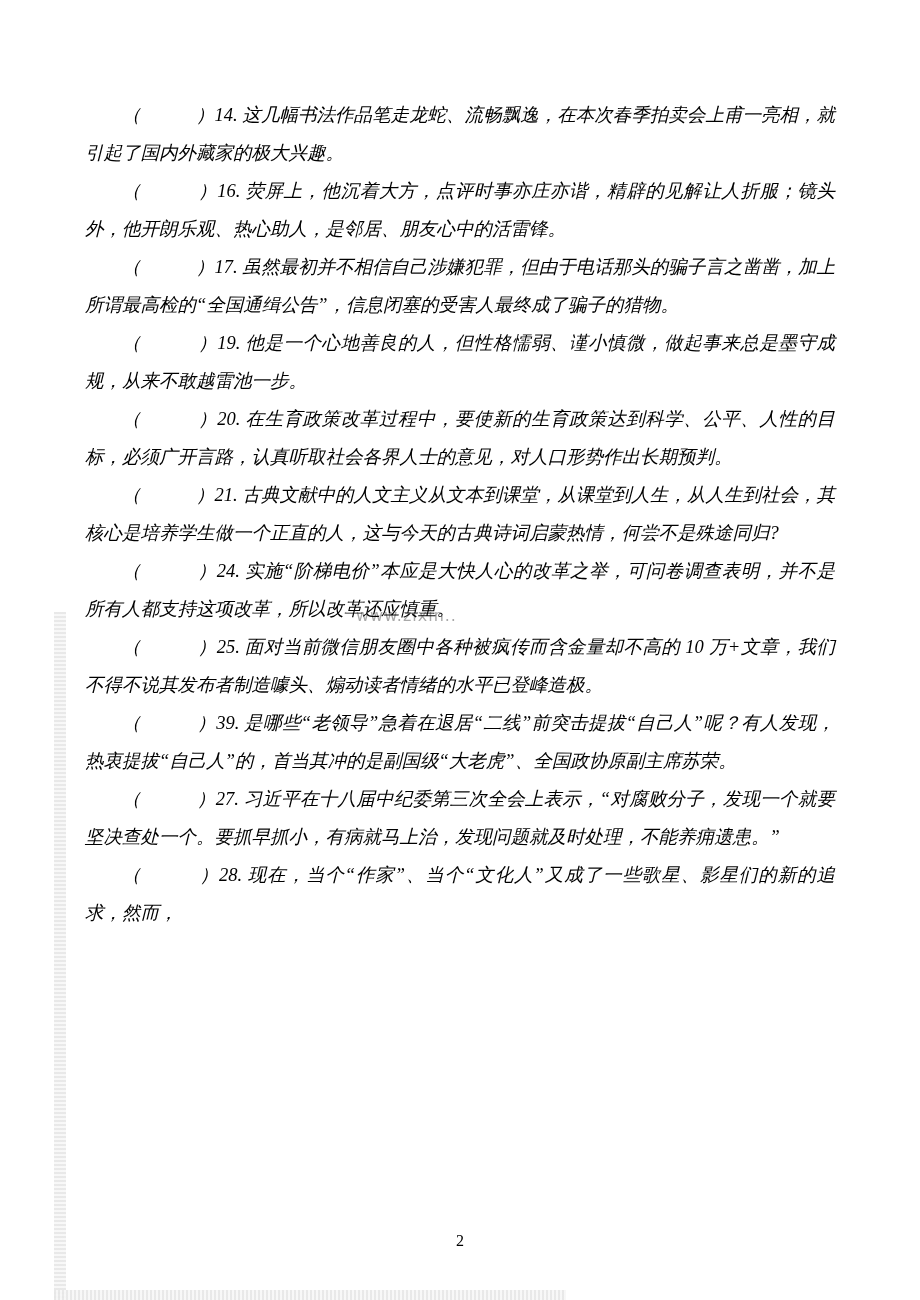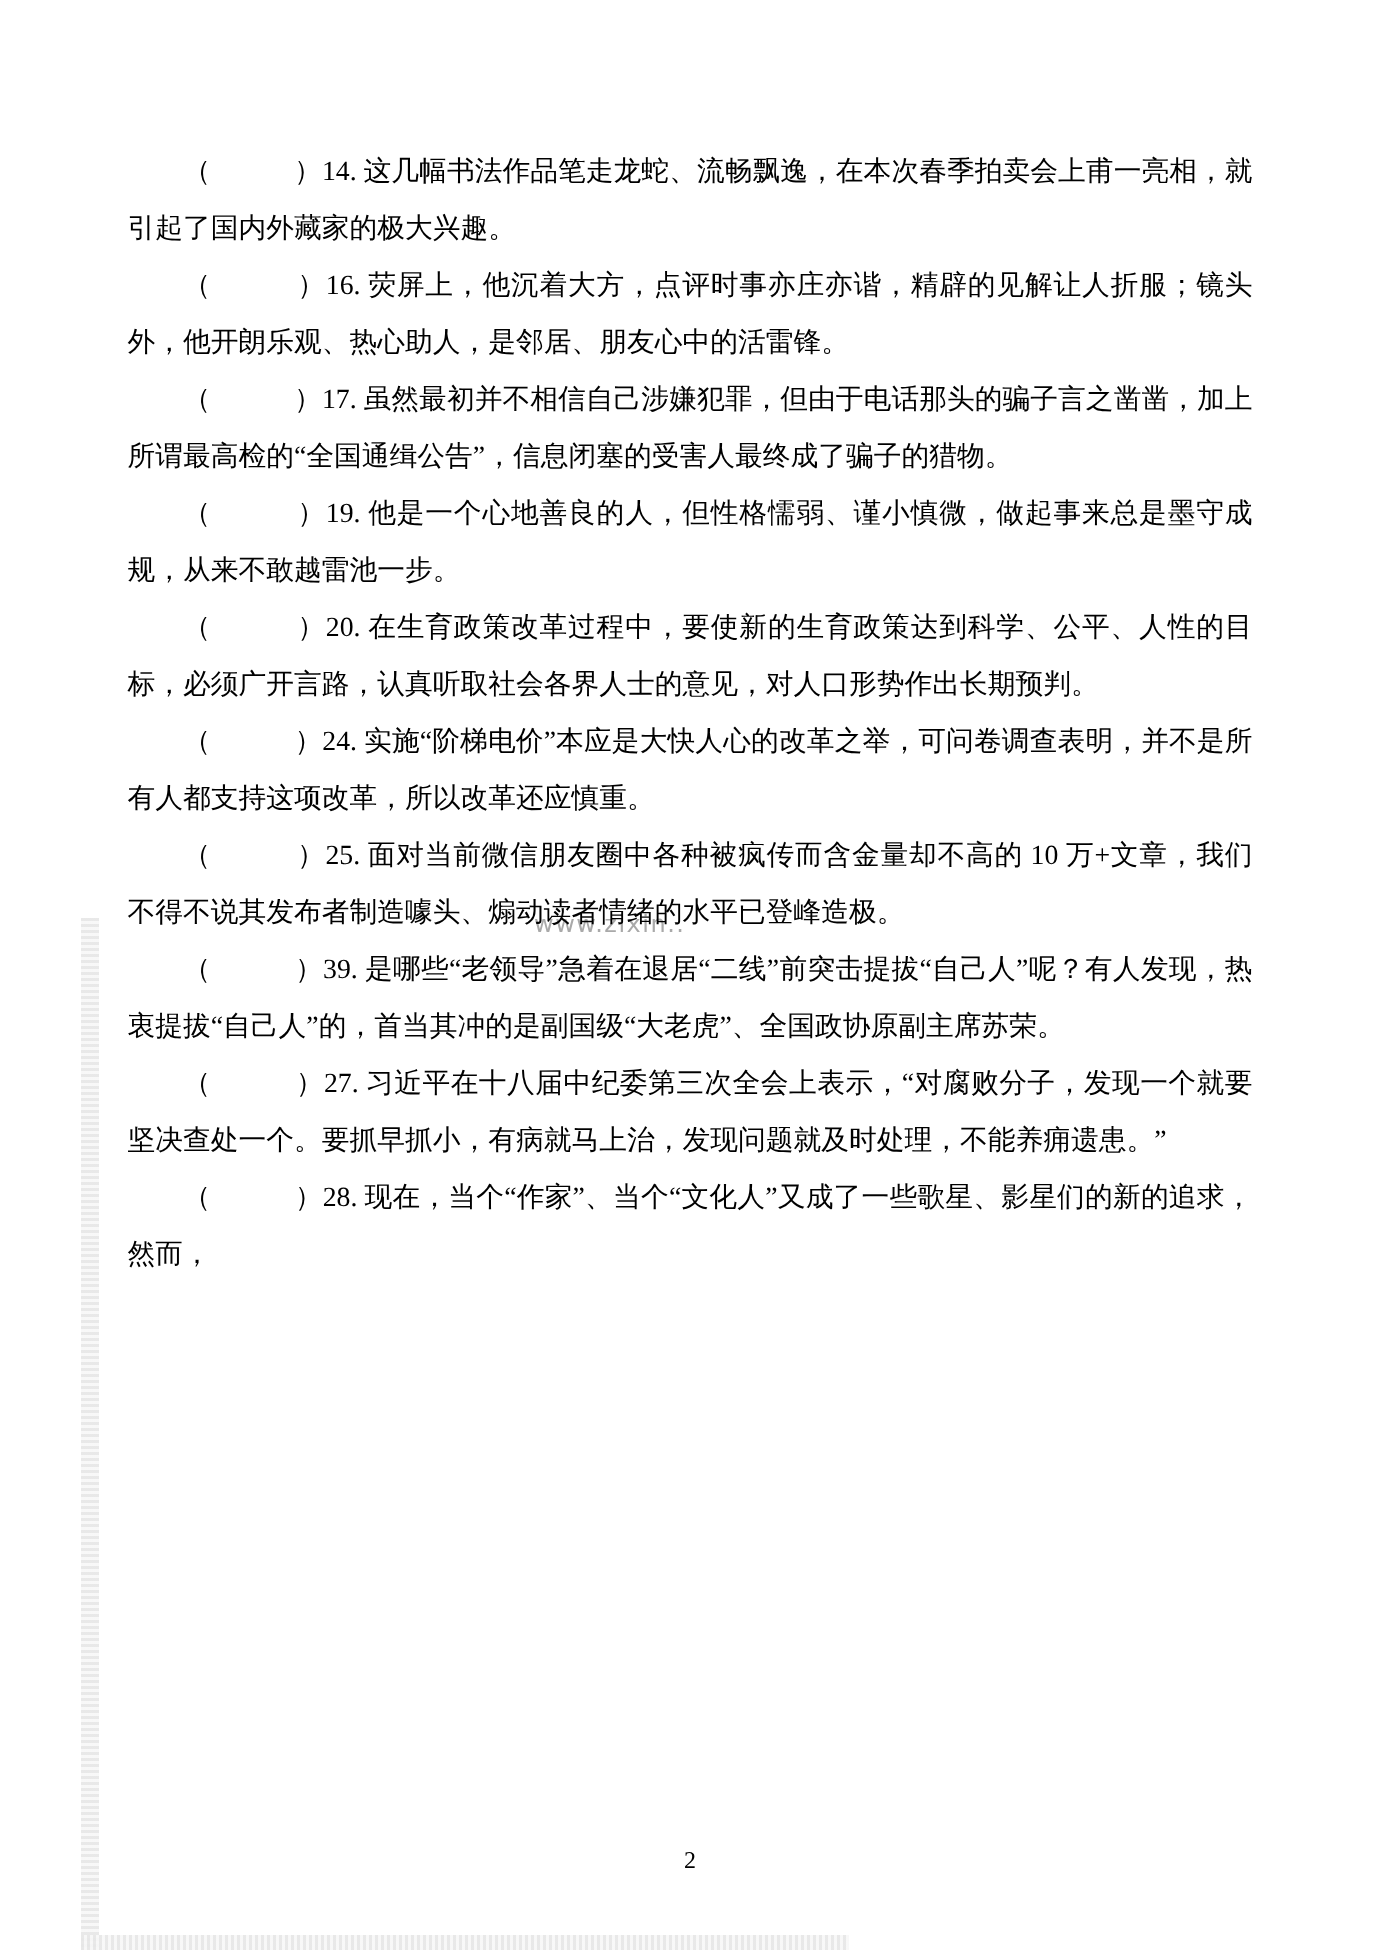--- a/index.html
+++ b/index.html
@@ -17,20 +17,21 @@
     width: 920px; height: 1300px;
     background: #fff;
   }
 
   .content {
     position: absolute;
     left: 85px;
     right: 85px;
     top: 96px;
     z-index: 2;
+    font-style: italic;
   }
 
   p.item {
     font-size: 18.5px;
     line-height: 38px;
     text-align: justify;
     text-indent: 2em;
     word-break: break-all;
     color: #000;
   }
@@ -94,20 +95,21 @@
 
   <div class="watermark">www.zixin..</div>
 
   <div class="content">
 
   <p class="item">（　　　）14. 这几幅书法作品笔走龙蛇、流畅飘逸，在本次春季拍卖会上甫一亮相，就引起了国内外藏家的极大兴趣。</p>
       <p class="item">（　　　）16. 荧屏上，他沉着大方，点评时事亦庄亦谐，精辟的见解让人折服；镜头外，他开朗乐观、热心助人，是邻居、朋友心中的活雷锋。</p>
       <p class="item">（　　　）17. 虽然最初并不相信自己涉嫌犯罪，但由于电话那头的骗子言之凿凿，加上所谓最高检的“全国通缉公告”，信息闭塞的受害人最终成了骗子的猎物。</p>
       <p class="item">（　　　）19. 他是一个心地善良的人，但性格懦弱、谨小慎微，做起事来总是墨守成规，从来不敢越雷池一步。</p>
       <p class="item">（　　　）20. 在生育政策改革过程中，要使新的生育政策达到科学、公平、人性的目标，必须广开言路，认真听取社会各界人士的意见，对人口形势作出长期预判。</p>
+      <p class="item">（　　　）21. 古典文献中的人文主义从文本到课堂，从课堂到人生，从人生到社会，其核心是培养学生做一个正直的人，这与今天的古典诗词启蒙热情，何尝不是殊途同归?</p>
       <p class="item">（　　　）24. 实施“阶梯电价”本应是大快人心的改革之举，可问卷调查表明，并不是所有人都支持这项改革，所以改革还应慎重。</p>
       <p class="item">（　　　）25. 面对当前微信朋友圈中各种被疯传而含金量却不高的 10 万+文章，我们不得不说其发布者制造噱头、煽动读者情绪的水平已登峰造极。</p>
       <p class="item">（　　　）39. 是哪些“老领导”急着在退居“二线”前突击提拔“自己人”呢？有人发现，热衷提拔“自己人”的，首当其冲的是副国级“大老虎”、全国政协原副主席苏荣。</p>
       <p class="item">（　　　）27. 习近平在十八届中纪委第三次全会上表示，“对腐败分子，发现一个就要坚决查处一个。要抓早抓小，有病就马上治，发现问题就及时处理，不能养痈遗患。”</p>
       <p class="item">（　　　）28. 现在，当个“作家”、当个“文化人”又成了一些歌星、影星们的新的追求，然而，</p>
     </div>
 
   <div class="page-number">2</div>
 
 </div>

